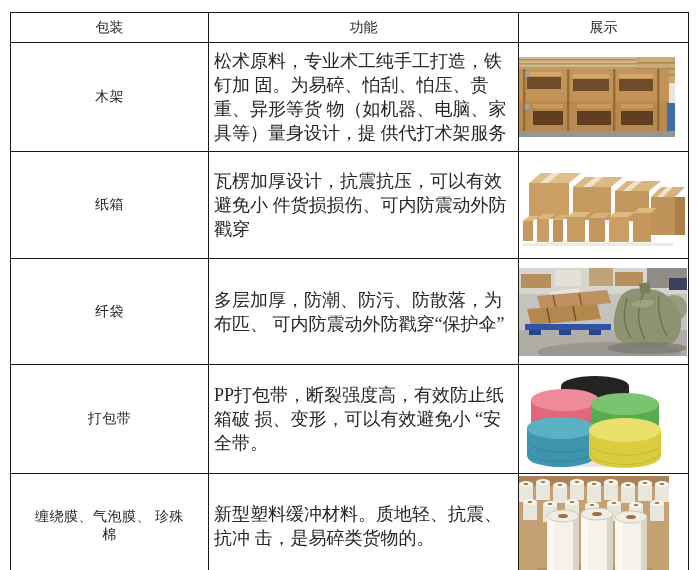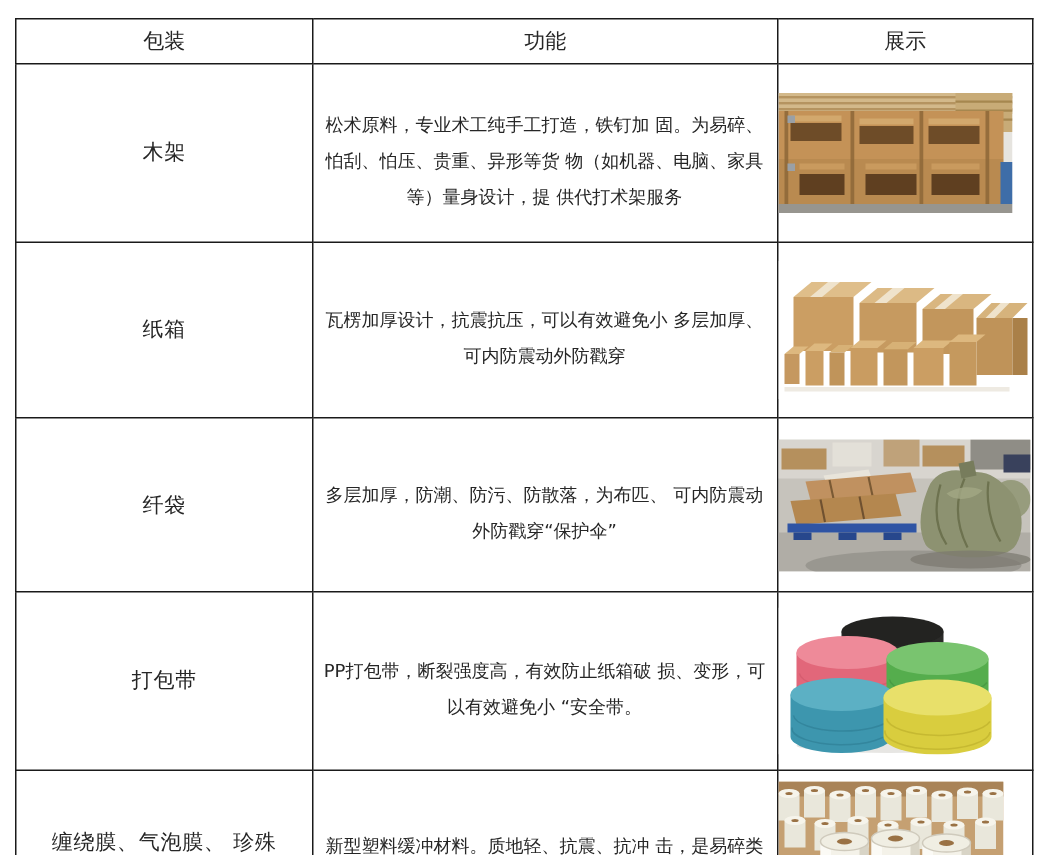--- a/index.html
+++ b/index.html
@@ -9,37 +9,37 @@
     color:#262626;
   }
   .page { position:relative; width:699px; height:570px; overflow:hidden; }
   table.pkg {
     position:absolute; left:10px; top:12px;
     border-collapse:collapse; table-layout:fixed;
   }
   table.pkg col.c1 { width:198px; }
   table.pkg col.c2 { width:310px; }
   table.pkg col.c3 { width:170px; }
-  table.pkg th, table.pkg td { border:1px solid #1a1a1a; }
+  table.pkg th, table.pkg td { border:1px solid #1a1a1a;font-family:Liberation Serif, serif; }
   table.pkg th {
     height:29px; font-weight:400; font-size:14px;
     text-align:center; vertical-align:middle; padding:0;
   }
   tr.r1 td { height:104px; }
   tr.r2 td { height:102px; }
   tr.r3 td { height:101px; }
   tr.r4 td { height:104px; }
   tr.r5 td { height:100px; }
   td.c1 {
     text-align:center; vertical-align:middle;
     font-size:14px; padding:0 18px; letter-spacing:0.5px;
   }
   td.c2 {
-    text-align:center; vertical-align:middle;
-    font-size:12px; line-height:24px; padding:12px 6px 2px 5px;
+    text-align:left; vertical-align:middle;
+    font-size:18px; line-height:24px; padding:2px 6px 2px 5px;
   }
   td.c3 { text-align:center; vertical-align:middle; padding:0; }
   .imgbox { display:block; margin:0 auto; line-height:0; }
   .imgbox svg { display:block; }
 </style>
 </head>
 <body>
 
 <div class="page">
   <table class="pkg">
@@ -93,21 +93,21 @@
             <rect x="6" y="47" width="5" height="5" fill="#9aa0a6"></rect>
             <rect x="148" y="46" width="8" height="28" fill="#3e6da8"></rect>
             <rect x="0" y="74" width="156" height="6" fill="#97958f"></rect>
           </svg>
         </span>
       </td>
     </tr>
 
     <tr class="r2">
       <td class="c1">纸箱</td>
-      <td class="c2">瓦楞加厚设计，抗震抗压，可以有效避免小 多层加厚、可内防震动外防戳穿</td>
+      <td class="c2">瓦楞加厚设计，抗震抗压，可以有效避免小 件货损损伤、可内防震动外防戳穿</td>
       <td class="c3">
         <span class="imgbox">
           <svg width="168" height="92" viewBox="0 0 168 92">
             <rect width="168" height="92" fill="#ffffff"></rect>
             <polygon points="10,24 22,14 62,14 50,24" fill="#dfbe8a"></polygon>
             <polygon points="33,14 41,14 29,24 21,24" fill="#efe3cc"></polygon>
             <rect x="10" y="24" width="40" height="36" fill="#cb9e63"></rect>
             <polygon points="54,28 66,18 104,18 92,28" fill="#dcba85"></polygon>
             <polygon points="76,18 84,18 72,28 64,28" fill="#efe3cc"></polygon>
             <rect x="54" y="28" width="38" height="33" fill="#c69a60"></rect>

